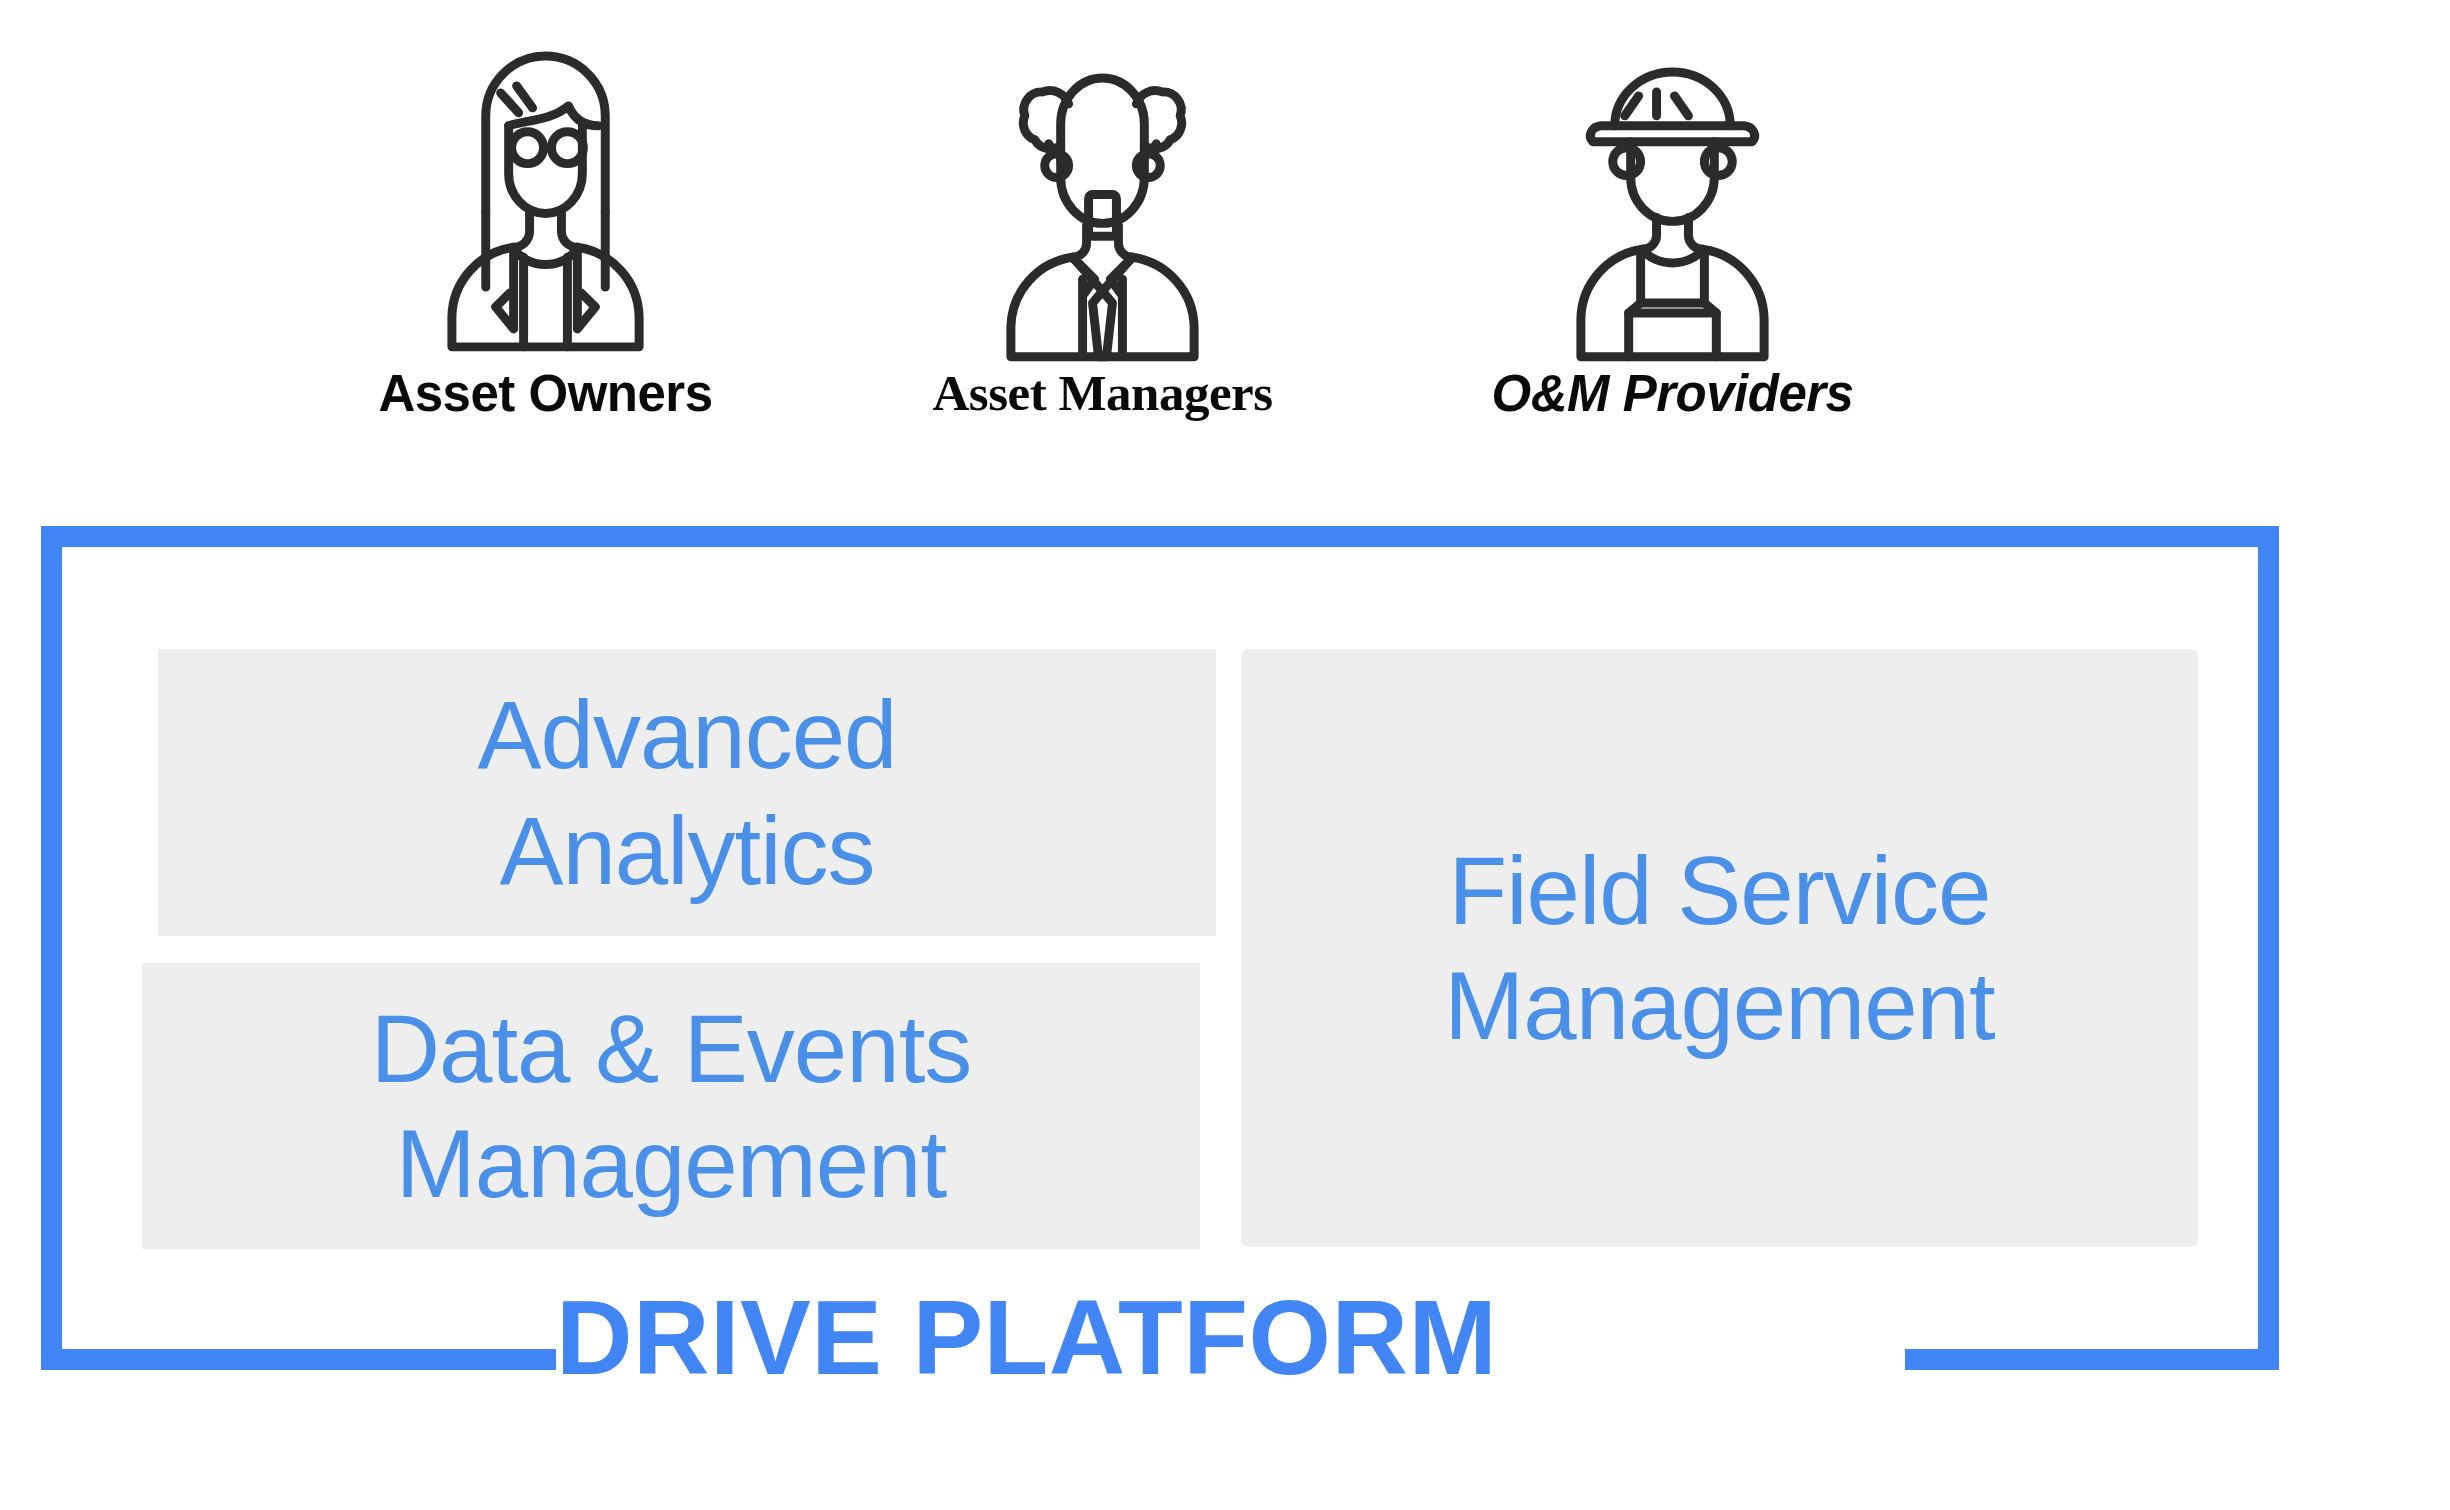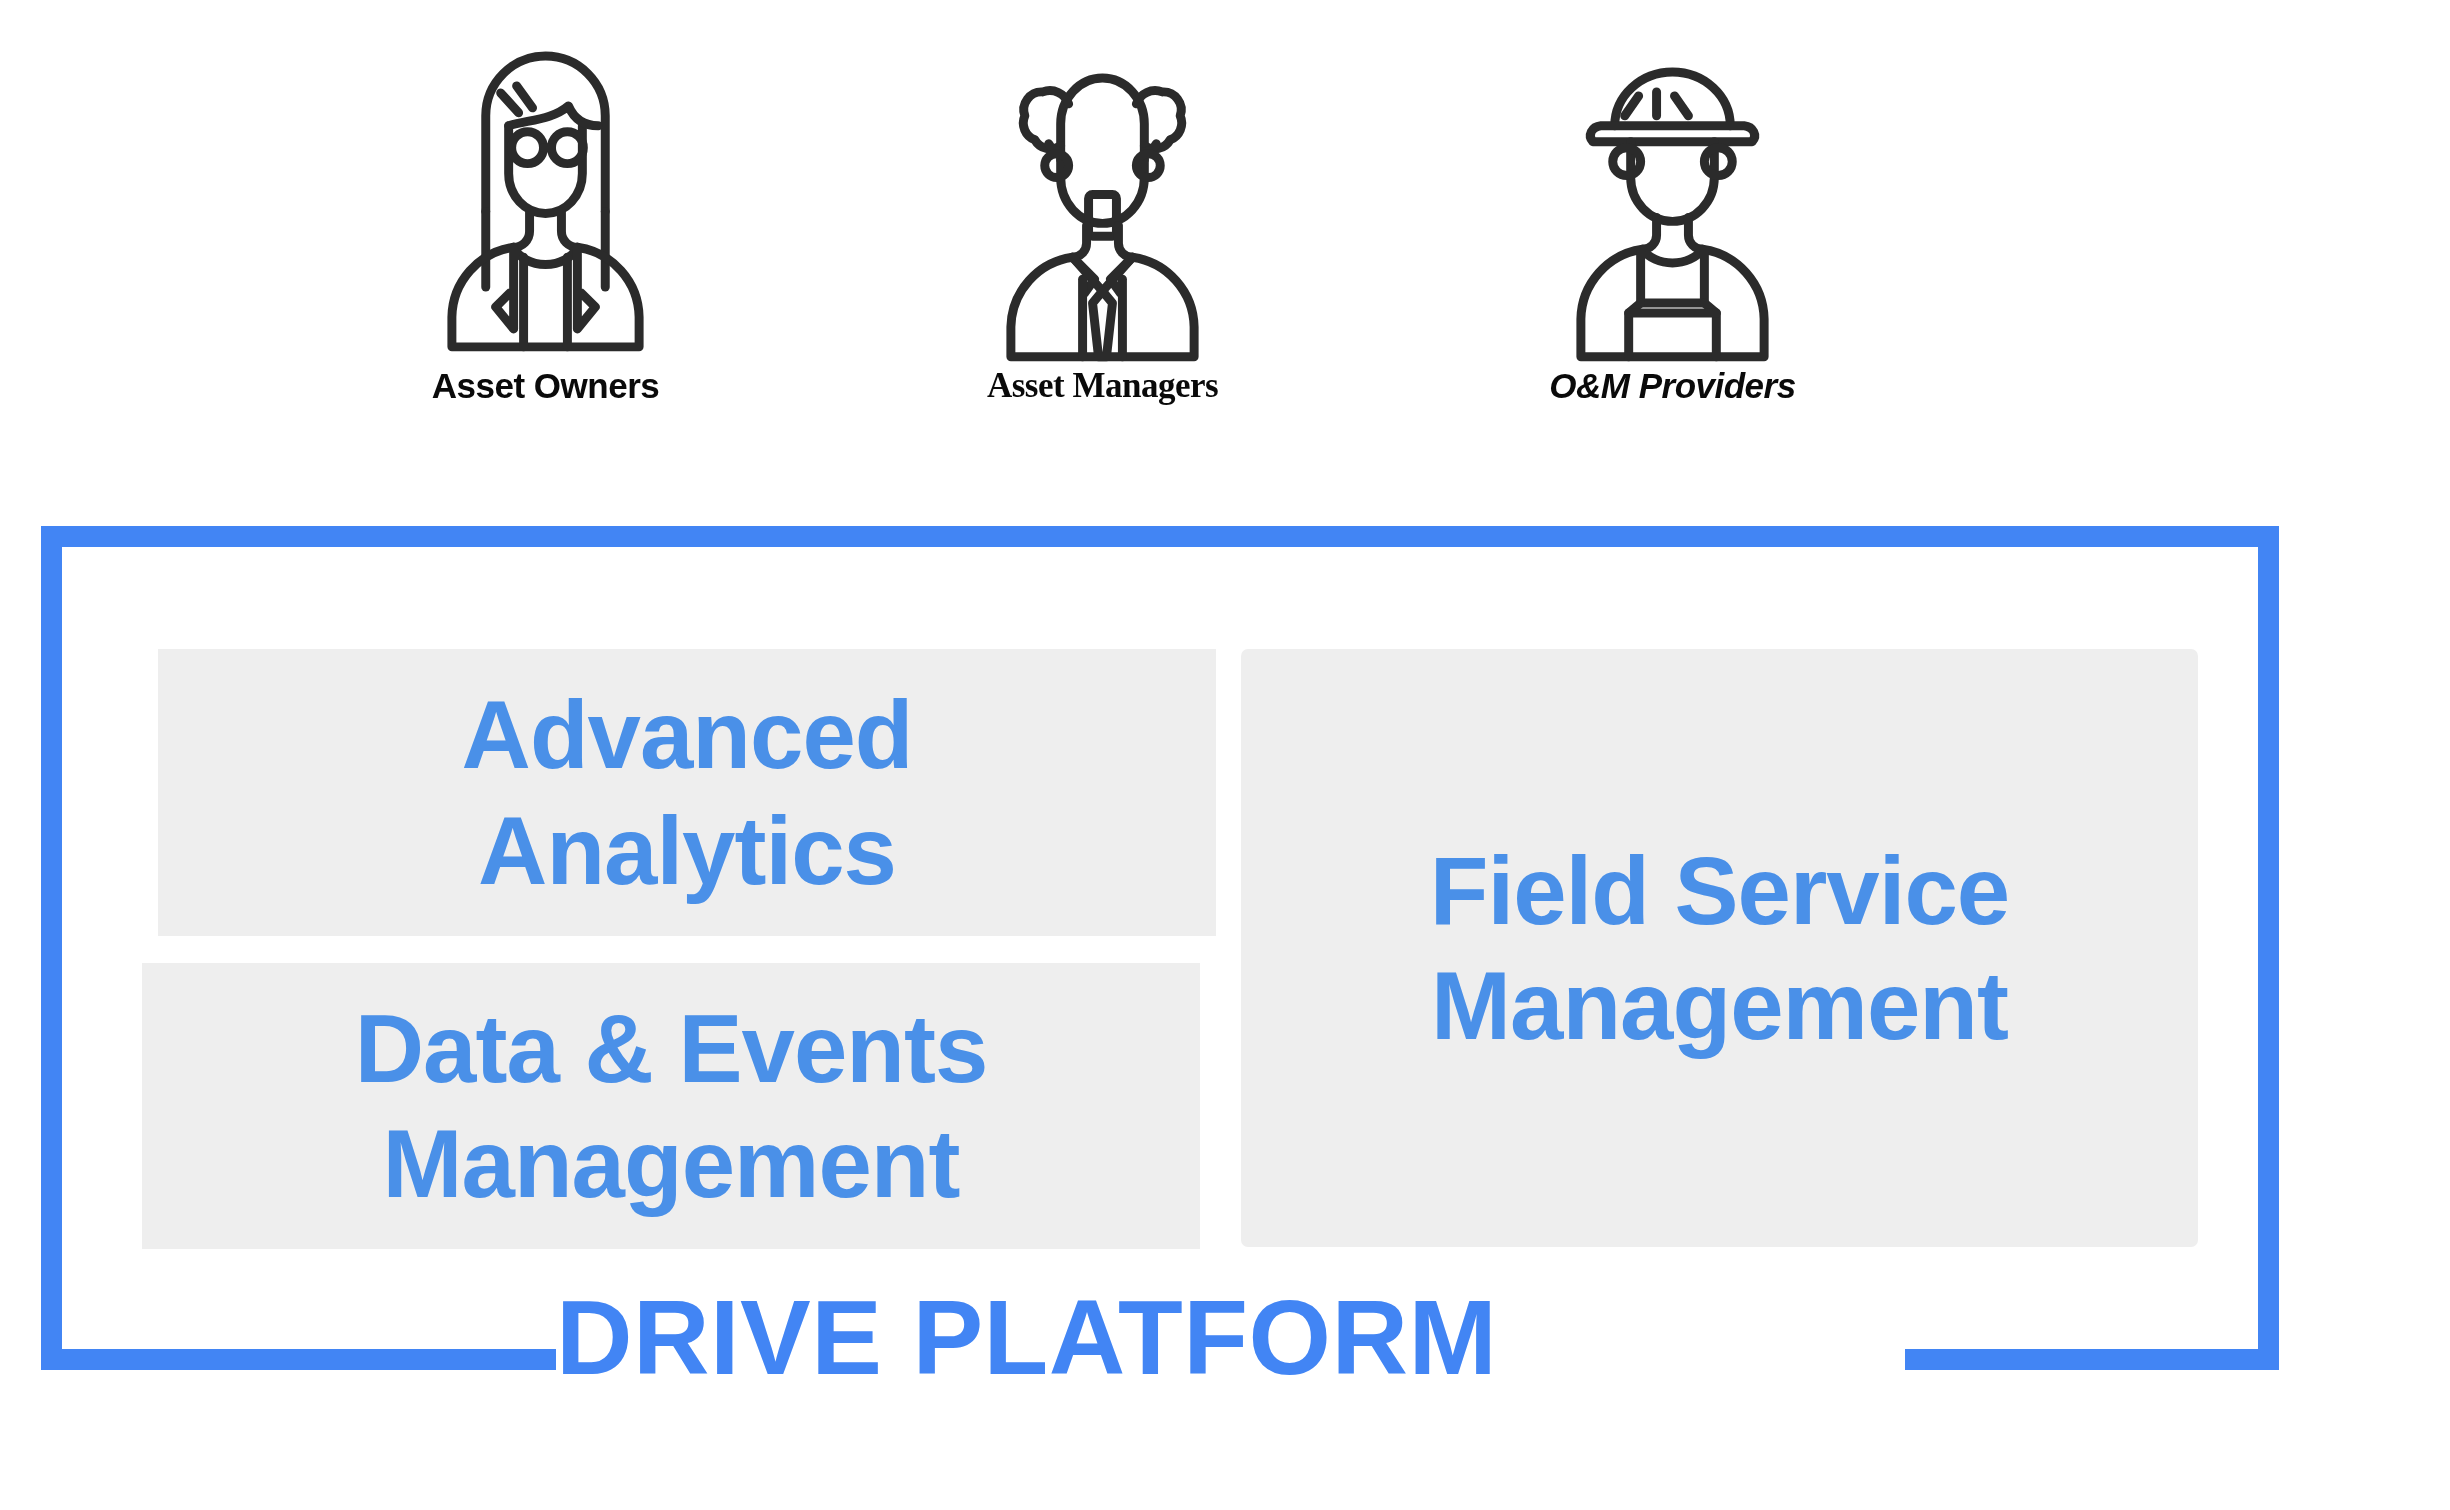--- a/index.html
+++ b/index.html
@@ -38,21 +38,21 @@
   }
   .persona-icon svg {
     display: block;
     width: 100%;
     height: 100%;
     overflow: visible;
   }
   .persona-label {
     display: block;
     margin-top: 9px;
-    font-size: 35px;
+    font-size: 51px;
     font-weight: bold;
     color: #0a0a0a;
     letter-spacing: -0.5px;
     line-height: 1.0;
     white-space: nowrap;
   }
   #persona-0 { left: 321px; }
   #persona-1 { left: 878px; font-family: Liberation Serif, serif; }
   #persona-2 { left: 1448px; font-style: italic; }
 
@@ -83,21 +83,21 @@
     background: #eeeeee;
     display: flex;
     align-items: center;
     justify-content: center;
     text-align: center;
     box-sizing: border-box;
   }
   .cap-label {
     color: #4a90e8;
     font-size: 96px;
-    font-weight: bold;
+    font-weight: normal;
     line-height: 1.2;
     letter-spacing: -1px;
   }
   #cap-advanced-analytics {
     left: 158px;
     top: 649px;
     width: 1058px;   
     height: 287px;   
   }
   #cap-data-events {

